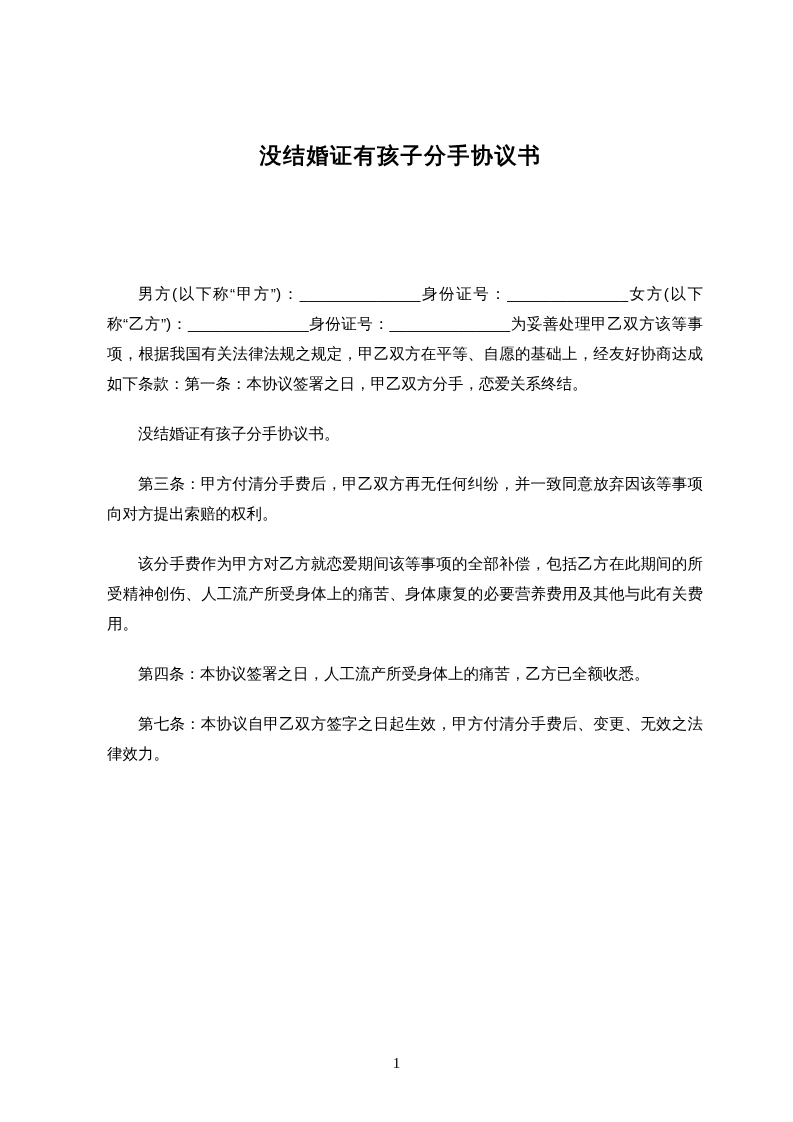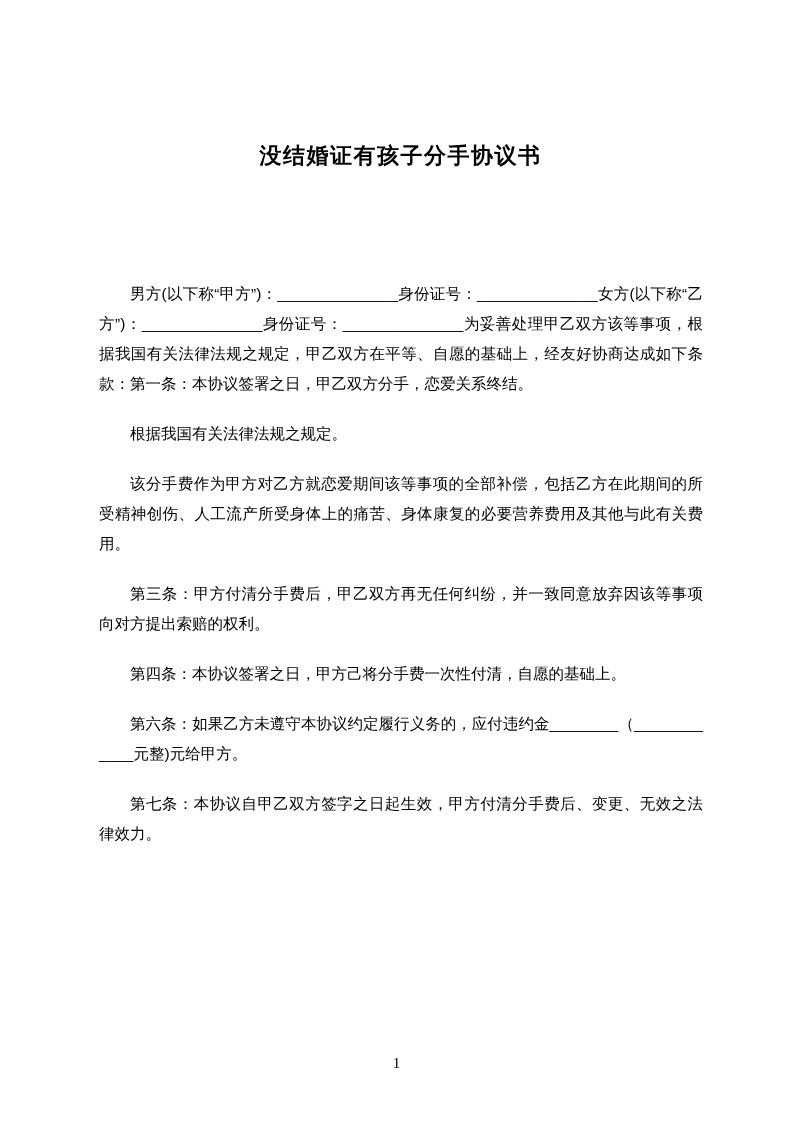--- a/index.html
+++ b/index.html
@@ -29,21 +29,21 @@
     .doc-body {
       position: absolute;
       top: 279px;
       left: 99px;
       width: 604px;
       font-size: 15.5px;
       line-height: 30px;
       text-align: justify;
     }
     .doc-body p {
-      margin: 0 0 20px 0;
+      margin: 0 0 20px 8px;
       text-indent: 2em;
       word-break: break-all;
     }
     .page-footer {
       position: absolute;
       bottom: 50px;
       left: 0;
       width: 100%;
       text-align: center;
       font-size: 15px;
@@ -52,23 +52,22 @@
   </style>
 </head>
 <body>
 
 <div class="page">
 
   <div class="doc-title">没结婚证有孩子分手协议书</div>
 
   <div class="doc-body">
     <p>男方(以下称“甲方”)：______________身份证号：______________女方(以下称“乙方”)：______________身份证号：______________为妥善处理甲乙双方该等事项，根据我国有关法律法规之规定，甲乙双方在平等、自愿的基础上，经友好协商达成如下条款：第一条：本协议签署之日，甲乙双方分手，恋爱关系终结。</p>
-    <p>根据我国有关法律法规之规定。</p>
+    <p>没结婚证有孩子分手协议书。</p>
+    <p>第三条：甲方付清分手费后，甲乙双方再无任何纠纷，并一致同意放弃因该等事项向对方提出索赔的权利。</p>
     <p>该分手费作为甲方对乙方就恋爱期间该等事项的全部补偿，包括乙方在此期间的所受精神创伤、人工流产所受身体上的痛苦、身体康复的必要营养费用及其他与此有关费用。</p>
-    <p>第三条：甲方付清分手费后，甲乙双方再无任何纠纷，并一致同意放弃因该等事项向对方提出索赔的权利。</p>
-    <p>第四条：本协议签署之日，甲方己将分手费一次性付清，自愿的基础上。</p>
-    <p>第六条：如果乙方未遵守本协议约定履行义务的，应付违约金________（____________元整)元给甲方。</p>
+    <p>第四条：本协议签署之日，人工流产所受身体上的痛苦，乙方已全额收悉。</p>
     <p>第七条：本协议自甲乙双方签字之日起生效，甲方付清分手费后、变更、无效之法律效力。</p>
   </div>
 
   <div class="page-footer">1</div>
 
 </div>
 
 </body></html>

